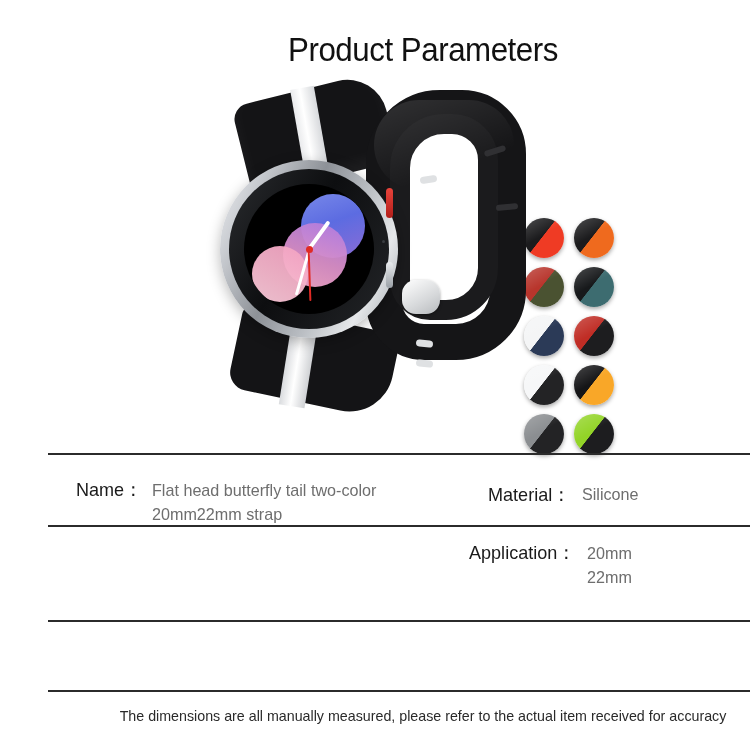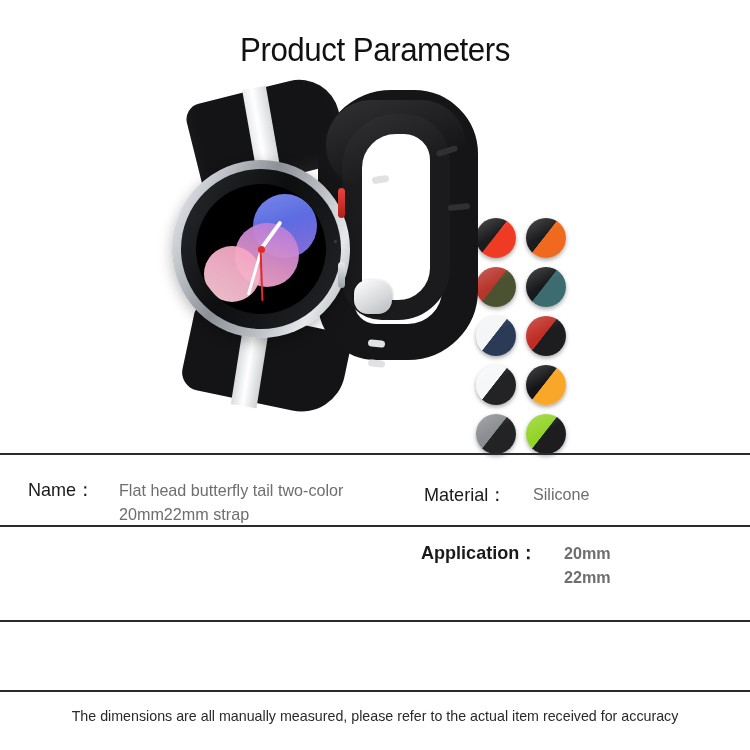--- a/index.html
+++ b/index.html
@@ -3,21 +3,21 @@
 <meta charset="utf-8">
 <style>
   html,body{margin:0;padding:0;}
   body{
     width:750px;height:750px;
     background:#ffffff;
     font-family:"Liberation Sans","DejaVu Sans",sans-serif;
     overflow:hidden;
     position:relative;
   }
-  .page{position:relative;width:610px;height:750px;}
+  .page{position:relative;width:610px;height:750px;margin-left:48px;}
 
   
   .title{
     position:absolute;left:0;top:30px;width:750px;
     text-align:center;
     font-size:34px;
     letter-spacing:-0.5px;
     color:#111111;
     font-family:"Liberation Sans","DejaVu Sans",sans-serif;
     transform:scaleX(0.92);
@@ -160,40 +160,40 @@
     background:linear-gradient(150deg,rgba(255,255,255,.22),rgba(255,255,255,0) 45%);
   }
 
   
   .rule{position:absolute;left:0;width:750px;height:2px;background:#2b2b2b;}
   .r1{top:453px;}
   .r2{top:525px;}
   .r3{top:620px;}
   .r4{top:690px;}
 
-  .cell{position:absolute;display:flex;align-items:flex-start;gap:15px;}
+  .cell{position:absolute;display:flex;align-items:flex-start;}
   .lab{
     color:#1a1a1a;font-size:19px;white-space:nowrap;
     font-family:"Liberation Sans","DejaVu Sans",sans-serif;
     transform:scaleX(0.95);transform-origin:left center;
   }
   .val{
     color:#6e6e6e;font-size:17px;line-height:24px;
     font-family:"Liberation Sans","DejaVu Sans",sans-serif;
     transform:scaleX(0.95);transform-origin:left top;
   }
   .val.small{font-size:15px;}
 
   .c-name{left:28px;top:477px;}
   .c-name .val{margin-left:6px;margin-top:2px;}
-  .c-material{left:424px;top:482px;}
+  .c-material{left:440px;top:482px;}
   .c-material .val{margin-left:7px;margin-top:1px;}
   .c-weight{left:26px;top:540px;align-items:baseline;}
   .c-weight .val{margin-left:2px;}
-  .c-application{left:421px;top:540px;font-weight:bold;}
+  .c-application{left:421px;top:540px;}
   .c-application .val{margin-left:6px;margin-top:2px;text-align:right;}
   .c-size{left:26px;top:645px;}
   .c-size .val{margin-left:6px;margin-top:1px;}
 
   .footer{
     position:absolute;left:0;top:707px;width:750px;text-align:center;
     color:#2a2a2a;font-size:15px;
     font-family:"Liberation Sans","DejaVu Sans",sans-serif;
     transform:scaleX(0.95);
   }

